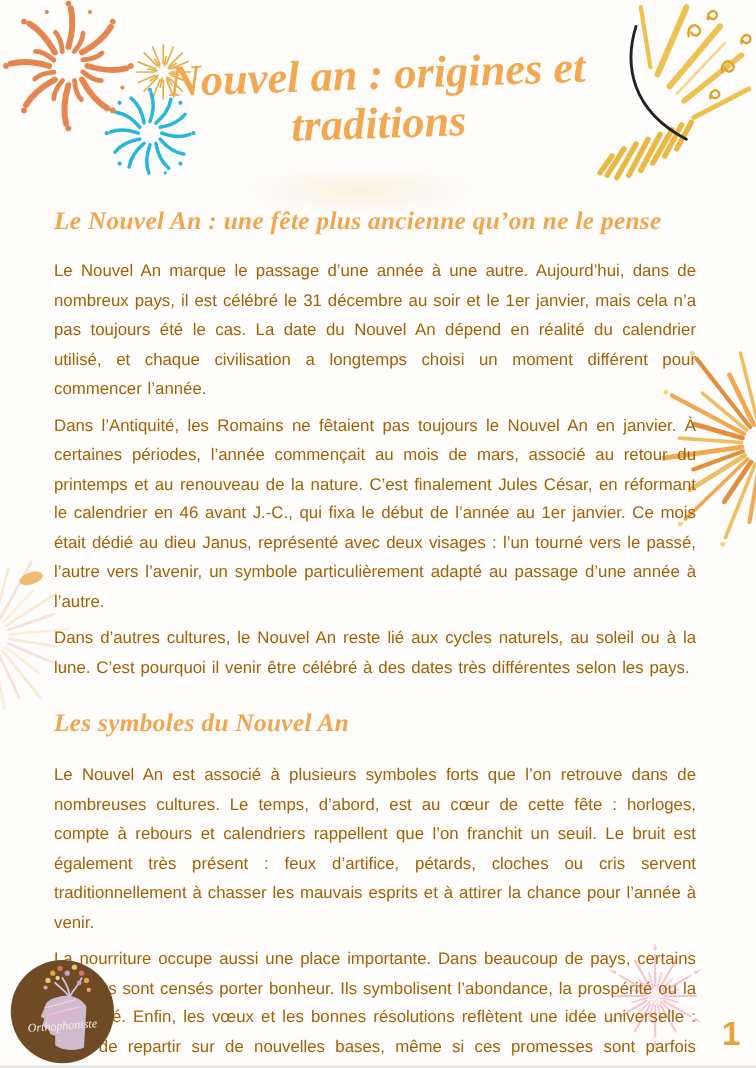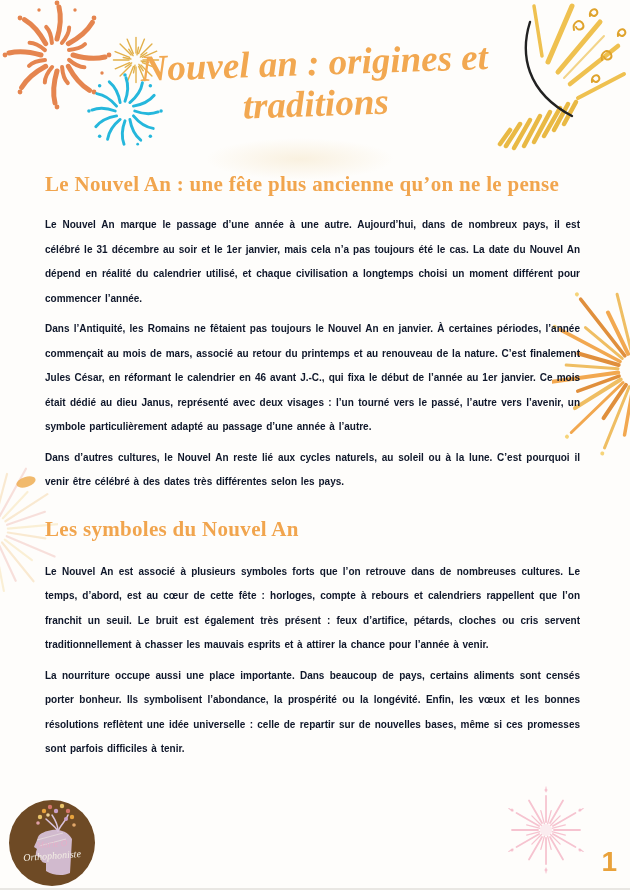--- a/index.html
+++ b/index.html
@@ -21,35 +21,34 @@
     font-size:37px;line-height:1.12;
     color:#f2a851;
     transform:rotate(-2deg);
     margin:0;
   }
   .content{
     position:absolute;top:172px;left:45px;width:535px;
   }
   .section-heading{
     font-family:"Liberation Serif",serif;
-    font-weight:bold;
+    font-style:italic;font-weight:bold;
     font-size:21px;
     color:#f1a54e;
     white-space:nowrap;
     margin:0 0 16px 0;
     letter-spacing:.3px;
   }
   .section-heading.second{margin-top:22px;margin-bottom:18px;}
   .body-par{
-    font-size:10px;line-height:24.5px;
-    color:#0f172a;
+    font-size:14px;line-height:24.5px;
+    color:#a16207;
     text-align:justify;
     margin:0 0 6px 0;
     word-spacing:1px;
-    font-weight:bold;
   }
   .smudge{
     position:absolute;left:205px;top:138px;width:190px;height:42px;
     background:radial-gradient(ellipse at center,rgba(244,226,190,.45),rgba(244,226,190,0) 70%);
   }
   .logo{
     position:absolute;left:8px;top:799px;width:88px;height:88px;
   }
   .logo-text{
     position:absolute;left:0;width:88px;text-align:center;

